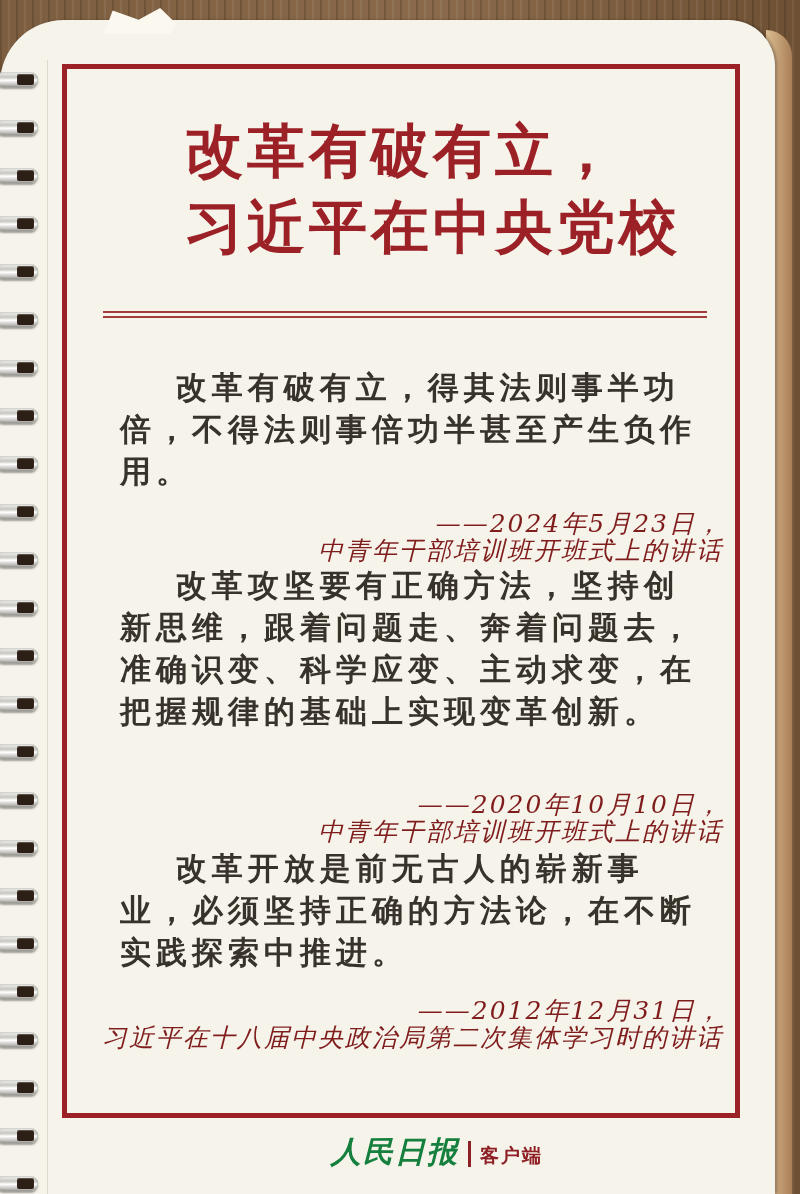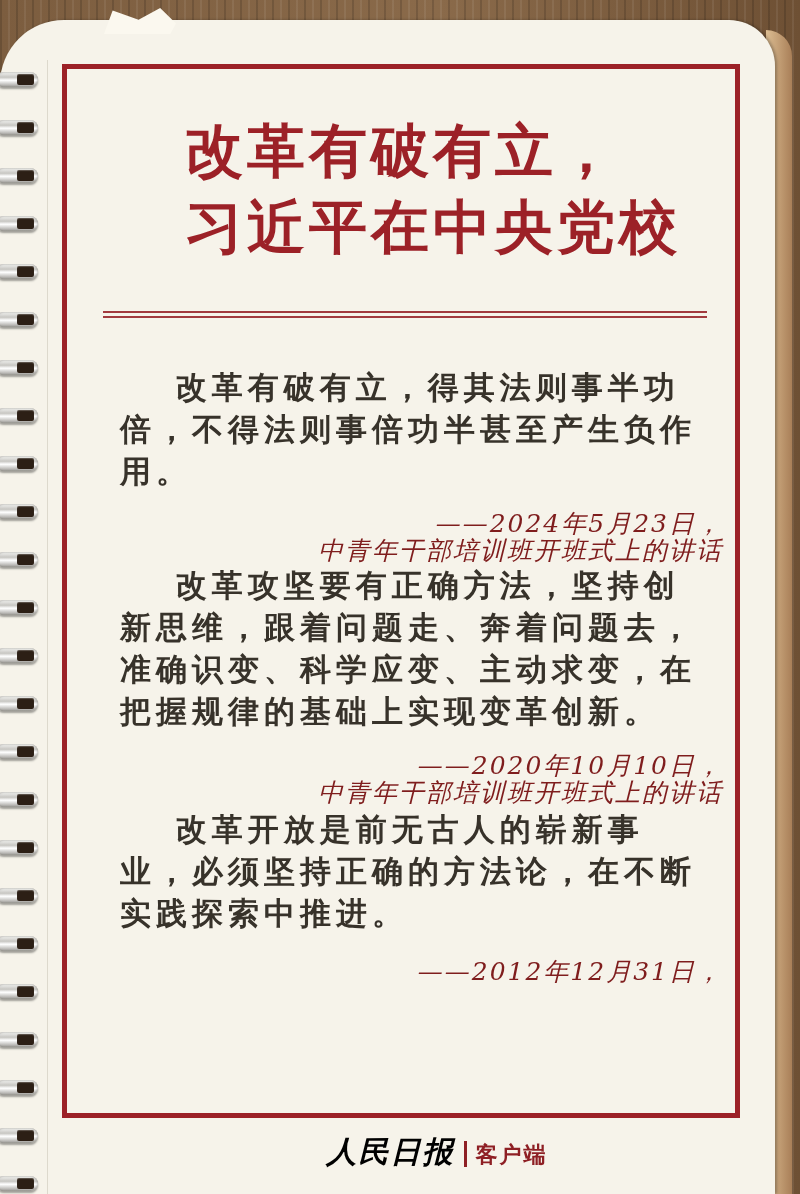--- a/index.html
+++ b/index.html
@@ -63,37 +63,37 @@
   .q1 .quote-text { margin-top: 48px; }
   .q2 .quote-text { }
   .q3 .quote-text { margin-top: 2px; }
   .source {
     text-align: right; padding-right: 12px;
     color: #7f1d1d;
     font-size: 25px; line-height: 27px; letter-spacing: 2px;
     font-style: italic;
   }
   .q1 .source { margin-top: 18px; }
-  .q2 .source { margin-top: 20px; }
+  .q2 .source { margin-top: 59px; }
   .q3 .source { margin-top: 24px; }
   .source div { display: block; }
   .brand {
     position: absolute; left: 98px; top: 1112px; width: 678px;
     text-align: center; white-space: nowrap;
   }
   .brand-wordmark {
-    font-size: 30px; color: #000000; font-weight: bold; font-style: italic;
+    font-size: 30px; color: #15803d; font-weight: bold; font-style: italic;
     letter-spacing: 2px; font-family: "DejaVu Serif", serif;
   }
   .brand-divider {
     display: inline-block; width: 3px; height: 26px; background: #8e1f24;
     margin: 0 9px; vertical-align: -5px;
   }
   .brand-suffix {
-    font-size: 22px; color: #8e1f24; font-weight: bold;
+    font-size: 19px; color: #8e1f24; font-weight: bold;
     letter-spacing: 2px; font-family: "DejaVu Sans", sans-serif;
   }
   
   .ring {
     position: absolute; left: -4px; width: 42px; height: 15px;
     border-radius: 8px;
     background: linear-gradient(180deg, #f4f4f2 0%, #c7c6c2 35%, #ffffff 55%, #9e9c97 100%);
     box-shadow: 0 2px 2px rgba(0,0,0,0.35), inset 0 0 2px #8a8882;
   }
   .ring::after {
@@ -134,20 +134,21 @@
         <div class="source">
           <div>——2020年10月10日，</div>
           <div>中青年干部培训班开班式上的讲话</div>
         </div>
       </section>
 
       <section class="quote q3">
         <p class="quote-text">改革开放是前无古人的崭新事业，必须坚持正确的方法论，在不断实践探索中推进。</p>
         <div class="source">
           <div>——2012年12月31日，</div>
+          <div>习近平在十八届中央政治局第二次集体学习时的讲话</div>
         </div>
       </section>
     </div>
 
     <div class="brand">
       <span class="brand-wordmark">人民日报</span><span class="brand-divider"></span><span class="brand-suffix">客户端</span>
     </div>
   </div>
 
   <div id="rings">

